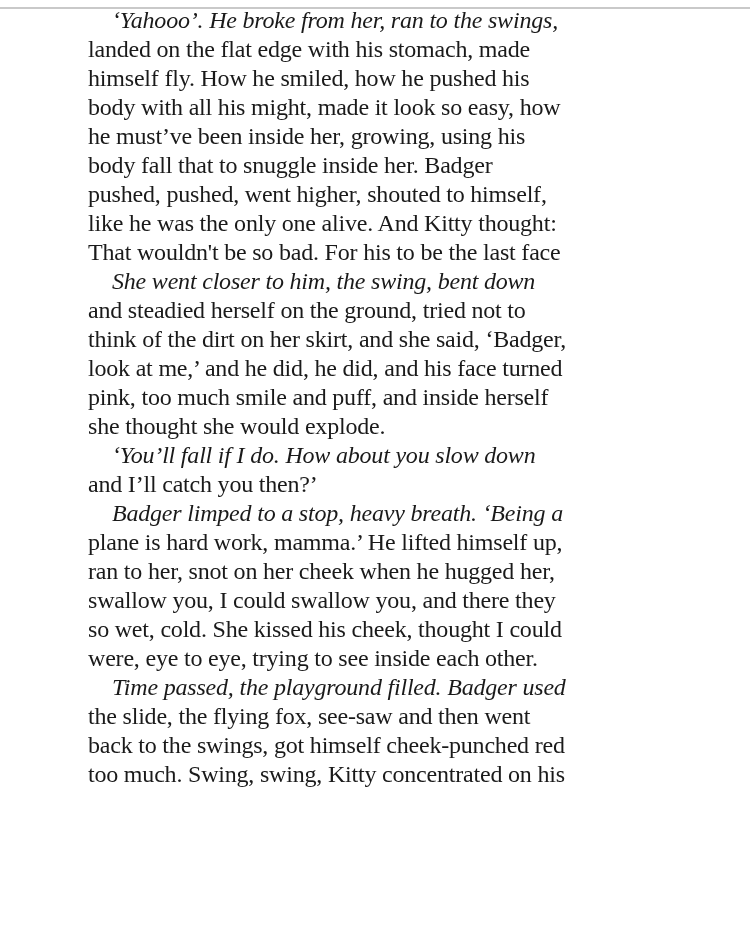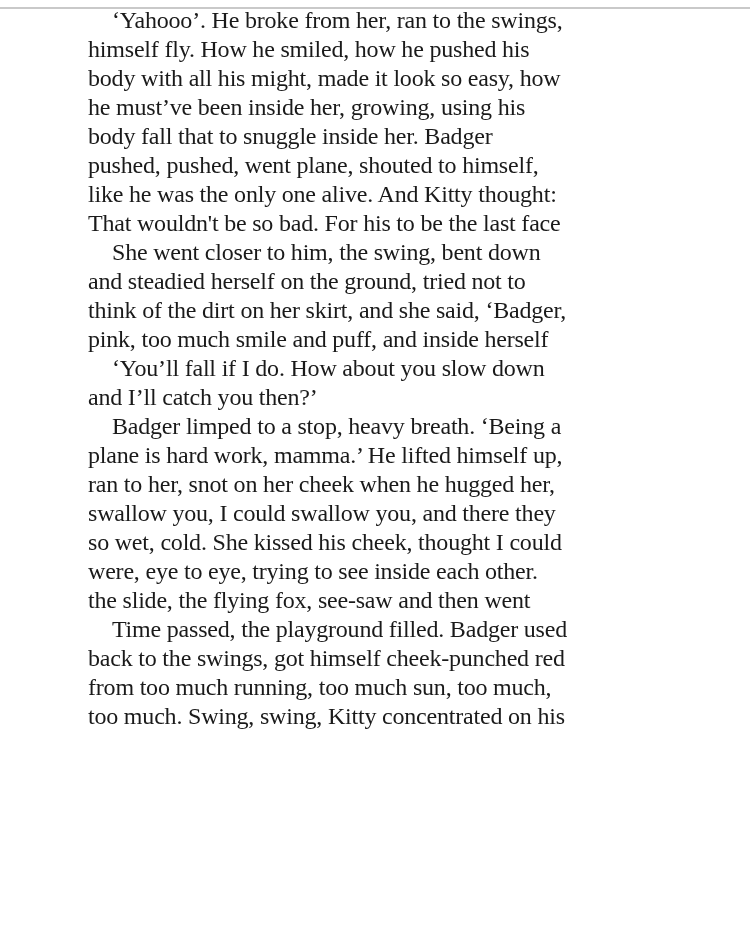--- a/index.html
+++ b/index.html
@@ -30,57 +30,59 @@
     font-size: 24px;
     line-height: 29px;
     letter-spacing: -0.2px;
   }
   .para { margin: 0; padding: 0; }
   .t-line {
     white-space: nowrap;
     height: 29px;
     overflow: visible;
   }
-  .t-line.first { text-indent: 24px; }
+  .t-line.first { text-indent: 24px; font-style: italic; }
 </style>
 </head>
 <body>
 
 <div class="page" style="--bg: #ffffff; --rule: #c9c9c9; --ink: #1a1a1a;">
   <div class="top-rule"></div>
   <div class="text-block" id="text-block">
       <div class="para">
         <div class="t-line first">‘Yahooo’. He broke from her, ran to the swings,</div>
+        <div class="t-line">landed on the flat edge with his stomach, made</div>
         <div class="t-line">himself fly. How he smiled, how he pushed his</div>
         <div class="t-line">body with all his might, made it look so easy, how</div>
         <div class="t-line">he must’ve been inside her, growing, using his</div>
         <div class="t-line">body fall that to snuggle inside her. Badger</div>
-        <div class="t-line">pushed, pushed, went plane, shouted to himself,</div>
+        <div class="t-line">pushed, pushed, went higher, shouted to himself,</div>
         <div class="t-line">like he was the only one alive. And Kitty thought:</div>
         <div class="t-line">That wouldn't be so bad. For his to be the last face</div>
       </div>
       <div class="para">
         <div class="t-line first">She went closer to him, the swing, bent down</div>
         <div class="t-line">and steadied herself on the ground, tried not to</div>
         <div class="t-line">think of the dirt on her skirt, and she said, ‘Badger,</div>
+        <div class="t-line">look at me,’ and he did, he did, and his face turned</div>
         <div class="t-line">pink, too much smile and puff, and inside herself</div>
+        <div class="t-line">she thought she would explode.</div>
       </div>
       <div class="para">
         <div class="t-line first">‘You’ll fall if I do. How about you slow down</div>
         <div class="t-line">and I’ll catch you then?’</div>
       </div>
       <div class="para">
         <div class="t-line first">Badger limped to a stop, heavy breath. ‘Being a</div>
         <div class="t-line">plane is hard work, mamma.’ He lifted himself up,</div>
         <div class="t-line">ran to her, snot on her cheek when he hugged her,</div>
         <div class="t-line">swallow you, I could swallow you, and there they</div>
         <div class="t-line">so wet, cold. She kissed his cheek, thought I could</div>
         <div class="t-line">were, eye to eye, trying to see inside each other.</div>
       </div>
       <div class="para">
+        <div class="t-line first">Time passed, the playground filled. Badger used</div>
         <div class="t-line">the slide, the flying fox, see-saw and then went</div>
-        <div class="t-line first">Time passed, the playground filled. Badger used</div>
         <div class="t-line">back to the swings, got himself cheek-punched red</div>
-        <div class="t-line">from too much running, too much sun, too much,</div>
         <div class="t-line">too much. Swing, swing, Kitty concentrated on his</div>
       </div>
     </div>
 </div>
 
 </body></html>

